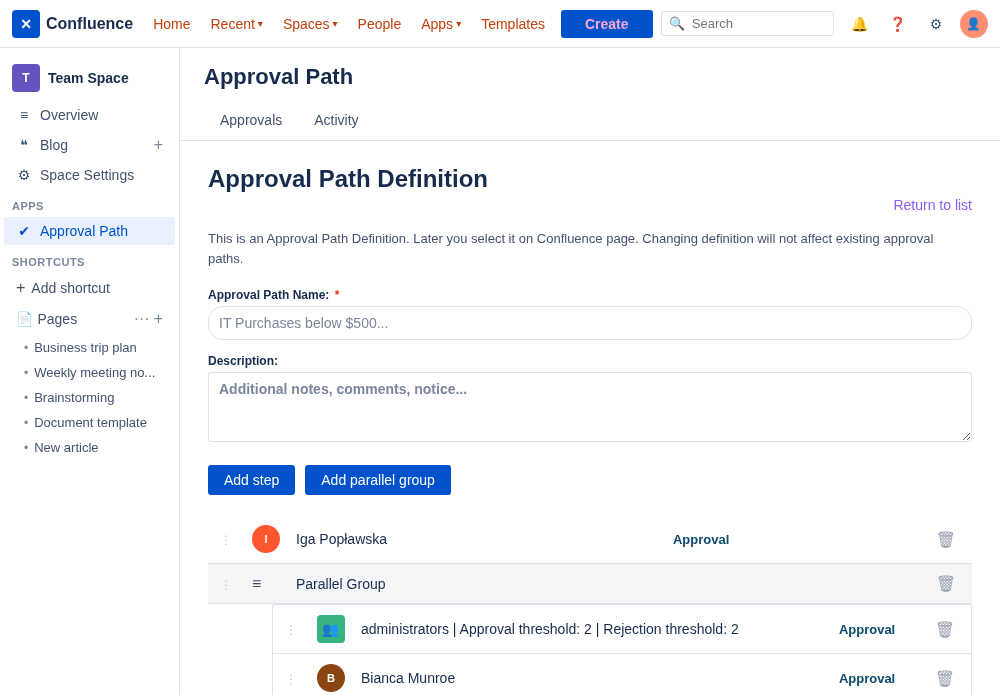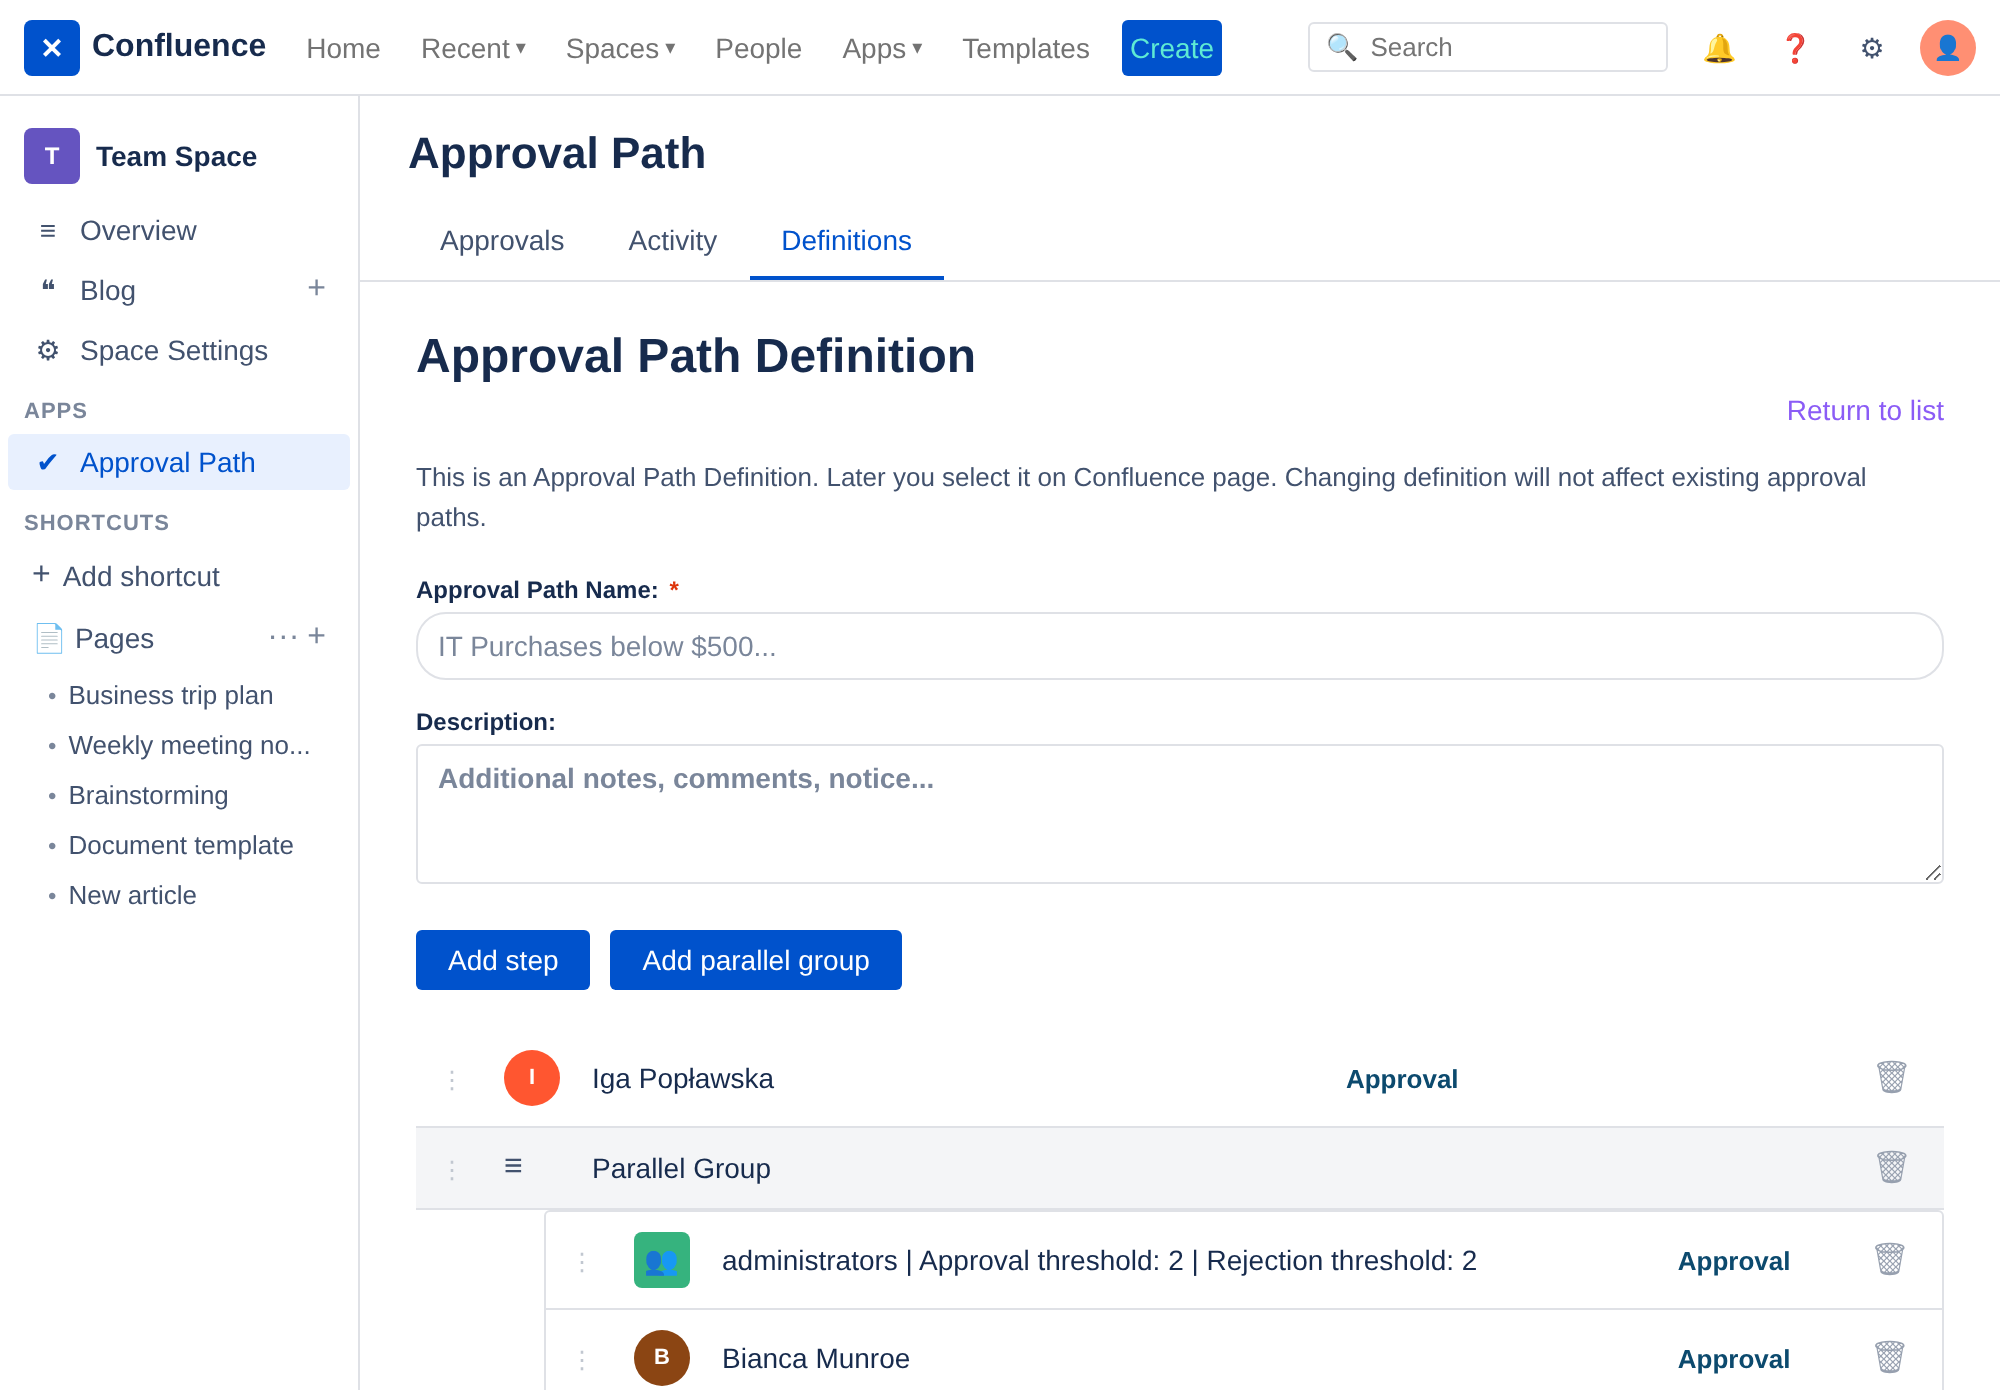--- a/index.html
+++ b/index.html
@@ -6,23 +6,23 @@
     body { font-family: -apple-system, BlinkMacSystemFont, 'Segoe UI', sans-serif; font-size: 14px; color: #172B4D; background: #fff; }
 
     
     .top-nav {
       display: flex; align-items: center; height: 48px;
       background: #fff; border-bottom: 1px solid #DFE1E6;
       padding: 0 12px; gap: 4px; position: relative; z-index: 10;
     }
     .nav-logo { display: flex; align-items: center; gap: 6px; margin-right: 8px; text-decoration: none; color: #172B4D; font-weight: 700; font-size: 16px; }
     .nav-logo-icon { width: 28px; height: 28px; background: #0052CC; border-radius: 4px; display: flex; align-items: center; justify-content: center; color: white; font-weight: 900; font-size: 14px; }
-    .nav-item { padding: 4px 8px; border-radius: 3px; cursor: pointer; color: #737373; font-size: 14px; display: flex; align-items: center; gap: 3px; white-space: nowrap; }
+    .nav-item { padding: 4px 8px; border-radius: 3px; cursor: pointer; color: #c2410c; font-size: 14px; display: flex; align-items: center; gap: 3px; white-space: nowrap; }
     .nav-item .chevron { font-size: 10px; }
-    .nav-create { background: #0052CC; color: #5eead4; padding: 6px 4px; border-radius: 3px; border: none; font-size: 14px; font-weight: 400; cursor: pointer; margin-left: 4px; }
+    .nav-create { background: #0052CC; color: #f9a8d4; padding: 6px 24px; border-radius: 3px; border: none; font-size: 14px; font-weight: 700; cursor: pointer; margin-left: 4px; }
     .nav-spacer { flex: 1; }
     .nav-search { display: flex; align-items: center; border: 1px solid #DFE1E6; border-radius: 3px; padding: 4px 8px; gap: 6px; width: 180px; color: #7A869A; font-size: 13px; cursor: text; }
     .nav-search input { border: none; outline: none; font-size: 13px; color: #172B4D; background: transparent; width: 130px; }
     .nav-icons { display: flex; align-items: center; gap: 10px; margin-left: 8px; }
     .nav-icon-btn { width: 28px; height: 28px; border-radius: 50%; display: flex; align-items: center; justify-content: center; cursor: pointer; color: #42526E; font-size: 14px; }
     .nav-avatar { width: 28px; height: 28px; border-radius: 50%; background: #FF8F73; display: flex; align-items: center; justify-content: center; color: white; font-weight: 600; font-size: 12px; cursor: pointer; overflow: hidden; }
 
     
     .layout { display: flex; height: calc(100vh - 48px); overflow: hidden; }
 
@@ -212,23 +212,20 @@
       <div class="page-title-row">
         <h1 class="page-title-text">Approval Path</h1>
       </div>
       <div class="page-tabs">
         <div class="page-tab">
           <span>Approvals</span>
         </div>
         <div class="page-tab">
           <span>Activity</span>
         </div>
-        <div class="page-tab active">
-          <span>Definitions</span>
-        </div>
       </div>
     </div>
 
     <div class="content-area">
 
       <div class="content-header-row">
         <h2 class="content-title">Approval Path Definition</h2>
         <a class="return-link">Return to list</a>
       </div>
 

